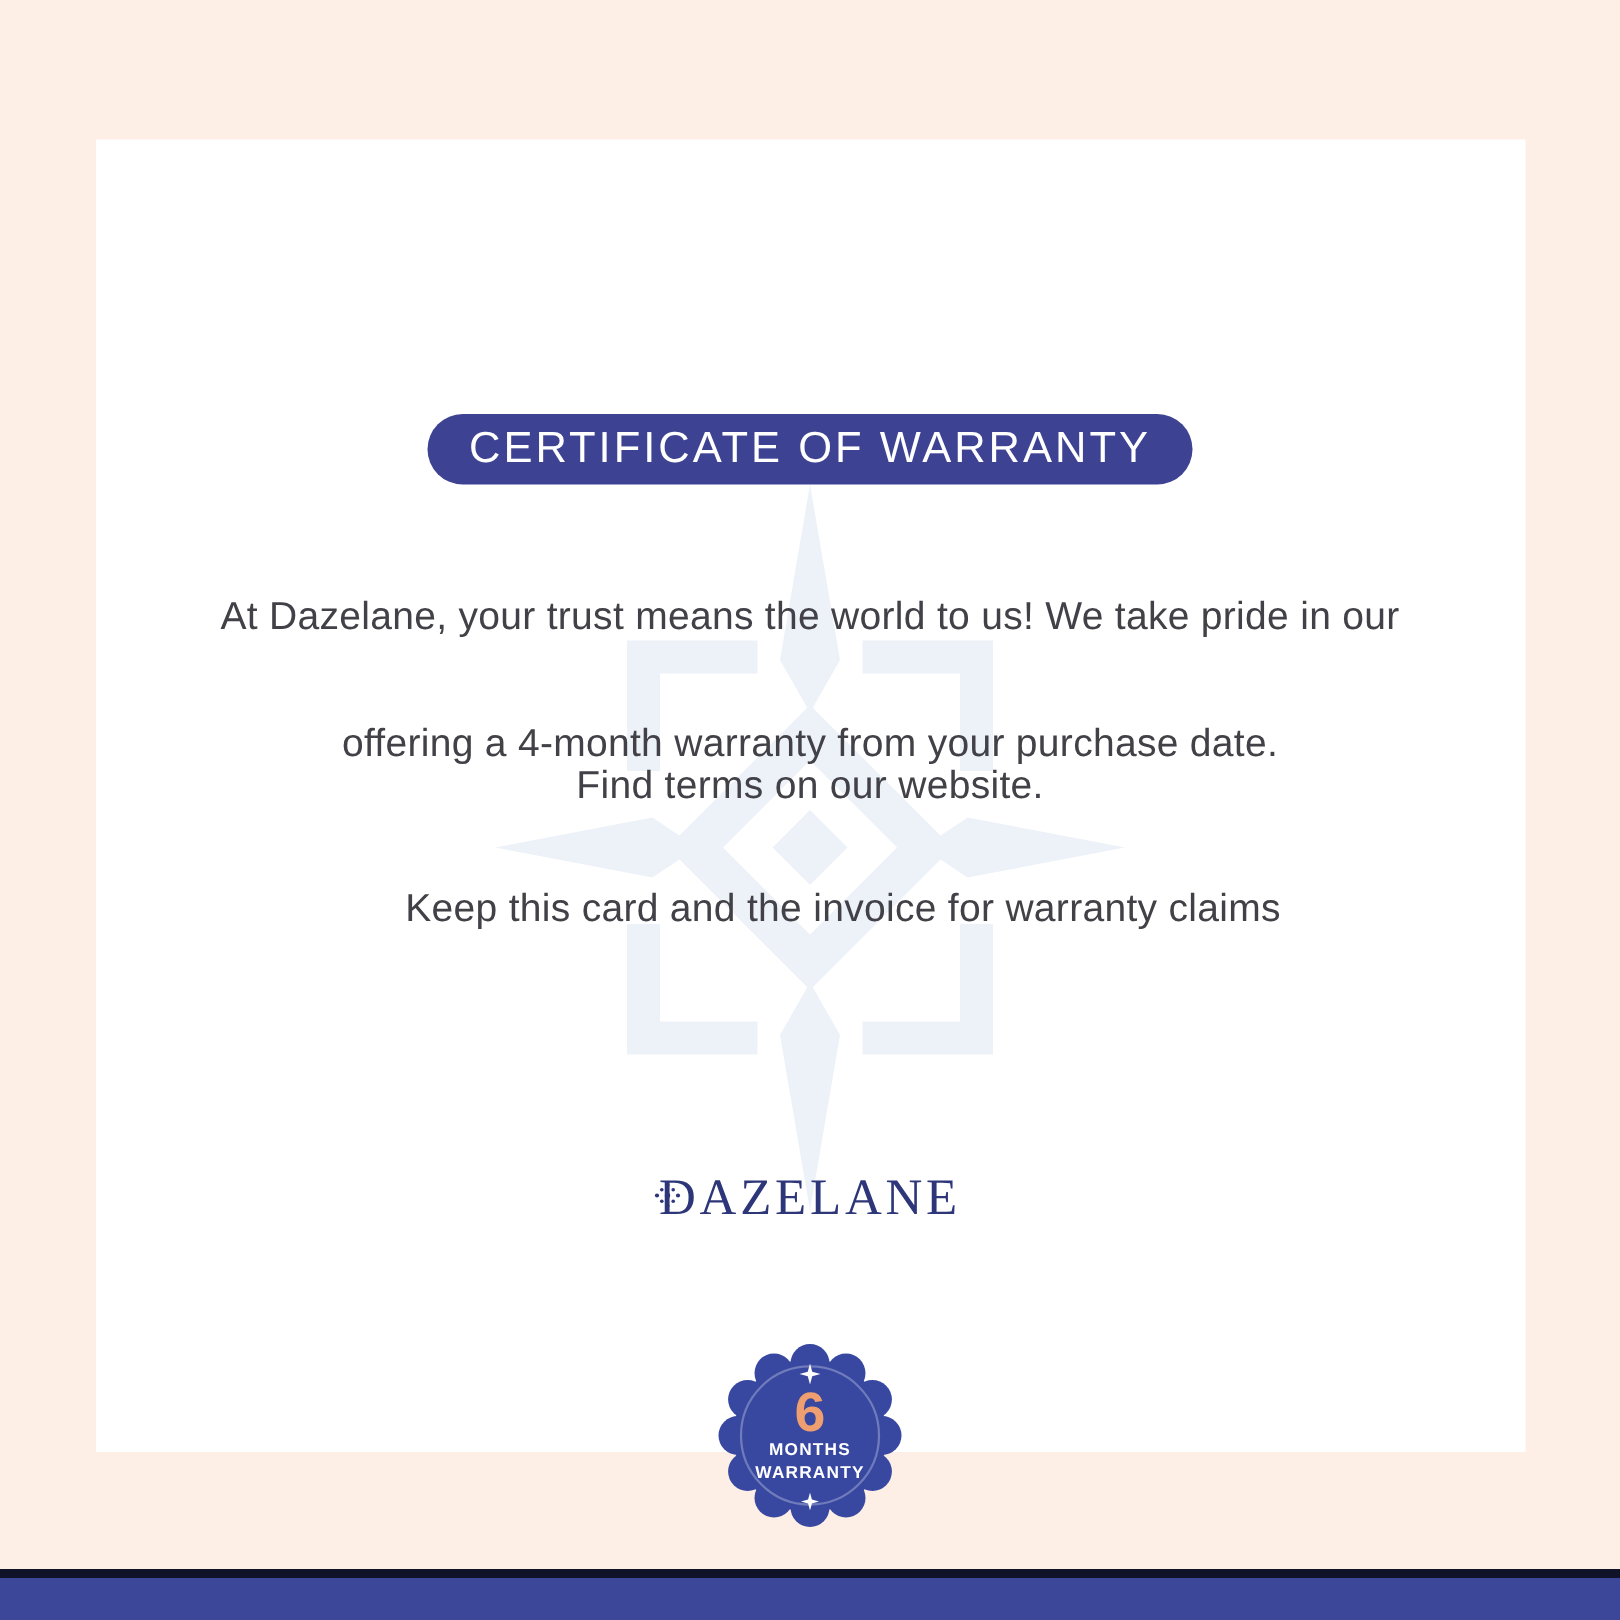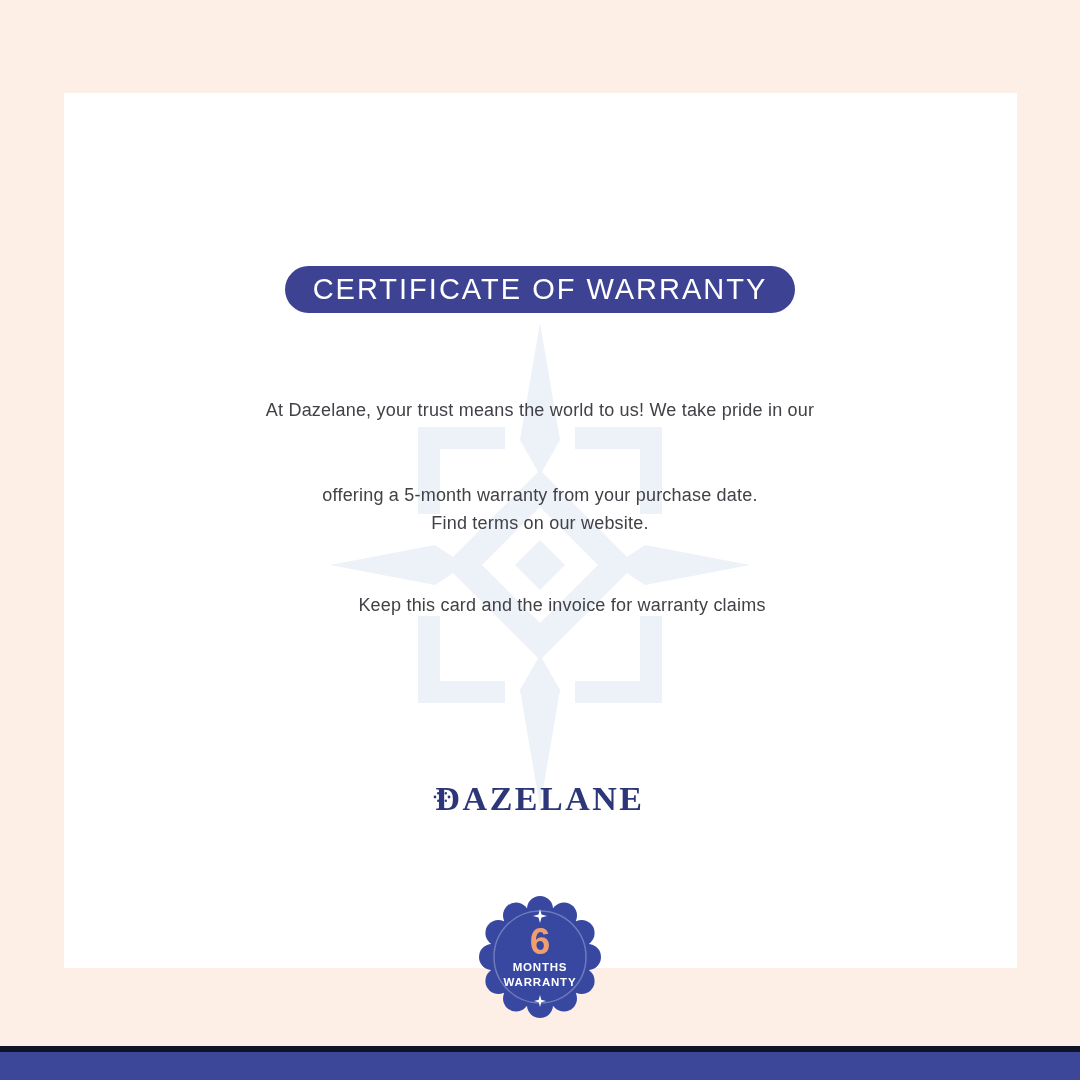--- a/index.html
+++ b/index.html
@@ -4,42 +4,42 @@
 <style>
   html,body{margin:0;padding:0;}
   body{font-family:"Liberation Sans",sans-serif;}
   .stage{position:relative;width:1080px;height:1080px;background:#fdeee6;overflow:hidden;}
 
   .card{position:absolute;left:64px;top:93px;width:953px;height:875px;background:#ffffff;}
 
   .watermark{position:absolute;left:300px;top:315px;width:480px;height:500px;z-index:1;}
 
   .title-pill{
-    position:absolute;left:285px;top:266px;width:510px;height:47px;
+    position:absolute;left:285px;top:276px;width:510px;height:47px;
     background:#3d4392;border-radius:24px;z-index:3;
     display:flex;align-items:center;justify-content:center;
   }
   .title-pill span{
     color:#ffffff;font-size:29px;letter-spacing:2px;font-weight:400;
     font-family:"Liberation Sans",sans-serif;white-space:nowrap;
   }
 
   .body-text{position:absolute;left:0;right:0;text-align:center;z-index:2;
-    color:#414147;font-size:18px;line-height:28px;letter-spacing:0.2px;}
+    color:#414147;font-size:26px;line-height:28px;letter-spacing:0.2px;}
   .p1{top:396px;}
   .p2{top:481px;}
   .p3{top:591px;margin-left:44px;}
   .p4{top:646px;}
   .bold-lead{font-weight:700;color:#1b1b22;letter-spacing:0.1px;}
 
   .logo-row{position:absolute;left:0;right:0;top:780px;text-align:center;z-index:2;}
   .logo-wrap{position:relative;display:inline-block;}
   .logo-text{
     font-family:"Liberation Serif","DejaVu Serif",serif;
-    font-size:34px;letter-spacing:2.5px;color:#2d3679;font-weight:700;
+    font-size:34px;letter-spacing:2.5px;color:#2d3679;font-weight:400;
   }
   .logo-ornament{position:absolute;left:-4px;top:7px;}
 
   .badge{position:absolute;left:477px;top:894px;width:126px;height:126px;z-index:4;}
   .badge-art{position:absolute;left:0;top:0;}
   .badge-content{
     position:absolute;left:0;top:0;width:126px;height:126px;
     display:flex;flex-direction:column;align-items:center;z-index:2;
   }
   .badge-sparkle-top{margin-top:15px;}
@@ -74,21 +74,21 @@
 
   <div class="title-pill">
     <span>CERTIFICATE OF WARRANTY</span>
   </div>
 
   <div class="body-text p1">
     <div>At Dazelane, your trust means the world to us! We take pride in our</div>
   </div>
 
   <div class="body-text p2">
-    <div>offering a 5-month warranty from your purchase date.</div>
+    <div>offering a 4-month warranty from your purchase date.</div>
     <div>Find terms on our website.</div>
   </div>
 
   <div class="body-text p3">
     <div>Keep this card and the invoice for warranty claims</div>
   </div>
 
 
   <div class="logo-row">
     <span class="logo-wrap">

